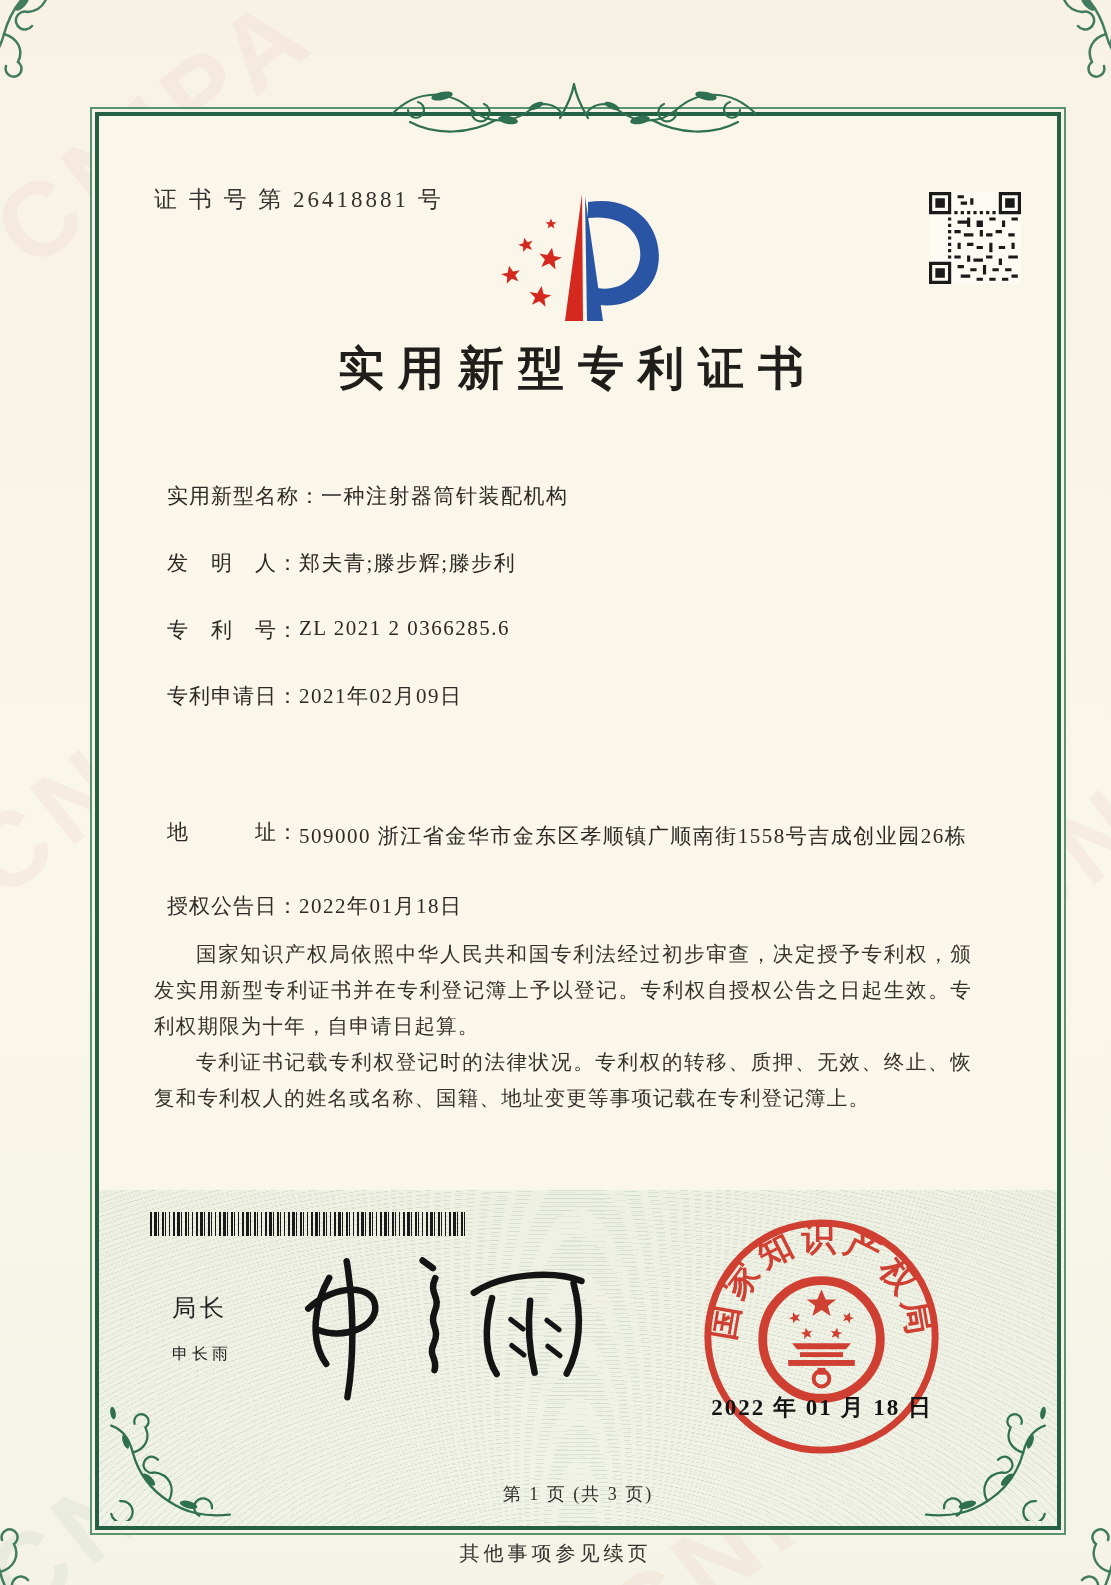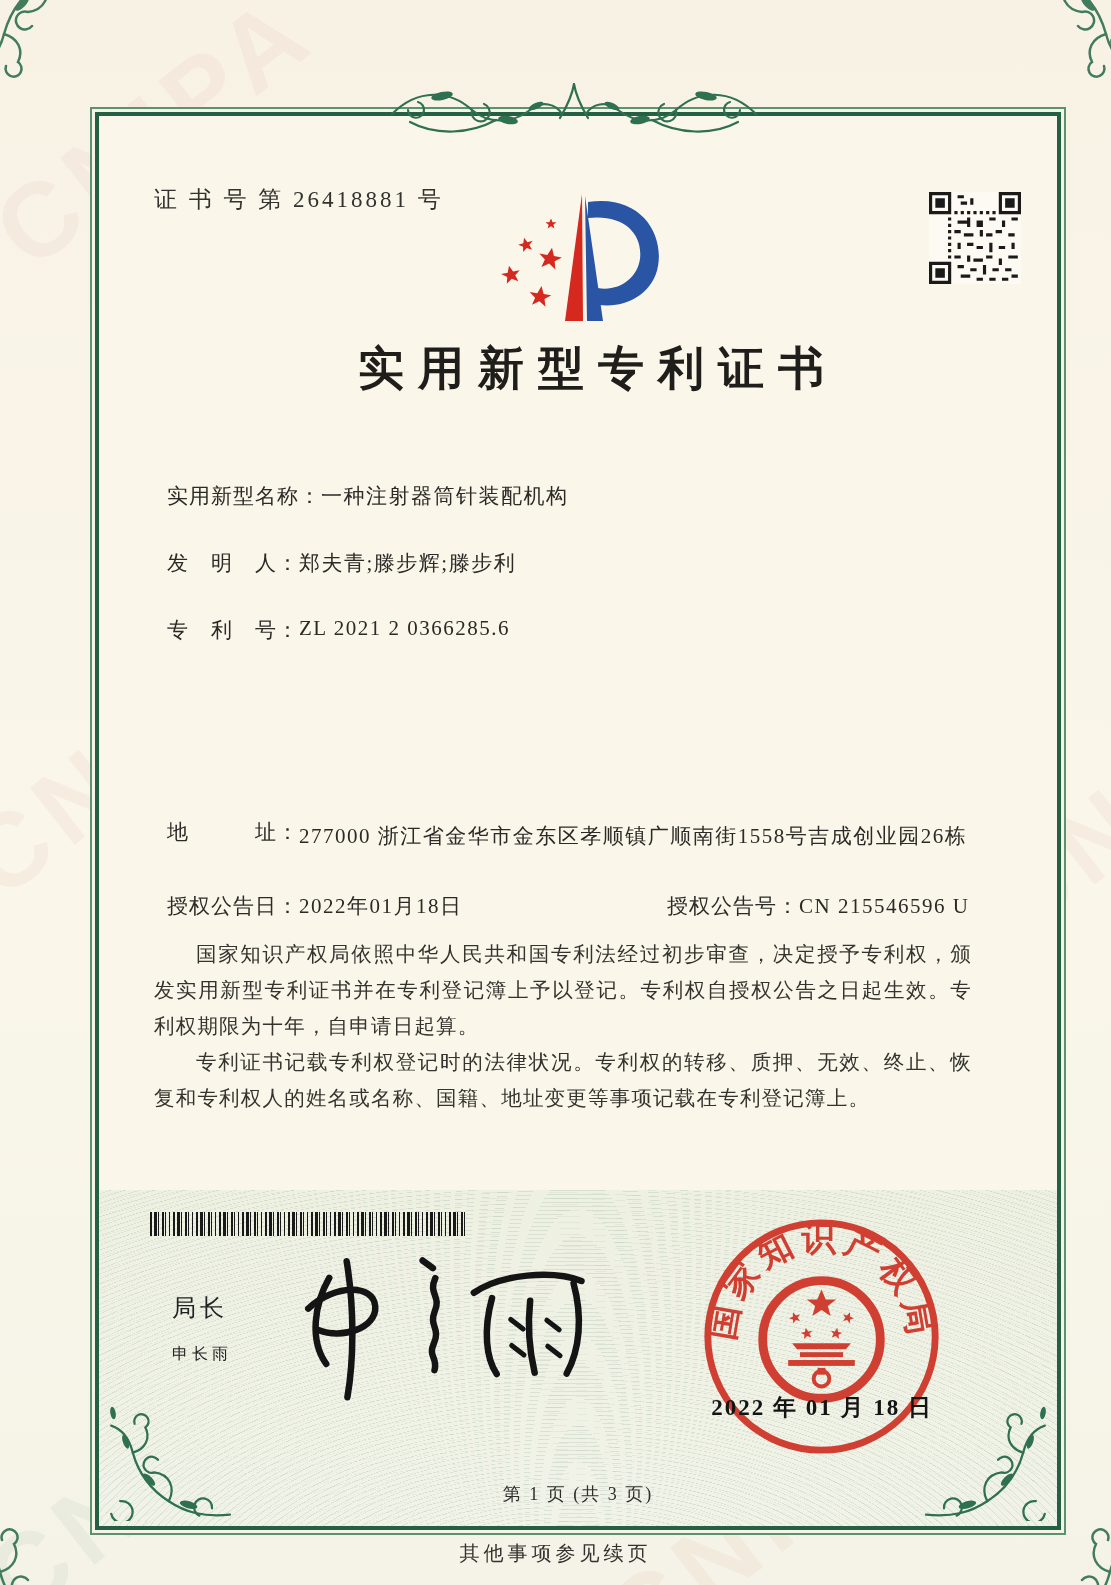--- a/index.html
+++ b/index.html
@@ -16,21 +16,21 @@
   .wm.green{color:rgba(120,170,135,0.10);}
   
   .frame{position:absolute; left:95px; top:112px; width:958px; height:1410px;
     border:4px solid #246044; box-shadow:0 0 0 3px #f8f3e7,0 0 0 5px #5a936f;
     background:#faf6ea; z-index:2;}
   
   .cert-no{position:absolute; left:55px; top:68px; font-size:23px; letter-spacing:3px; color:#33322e;}
   .logo{position:absolute; left:385px; top:66px; width:190px; height:150px;}
   .qr{position:absolute; left:830px; top:76px; width:92px; height:92px;}
   .title{position:absolute; left:0; top:222px; width:100%; text-align:center;
-    font-size:46px; font-weight:bold; letter-spacing:14px; color:#1f1e1a;padding-left:20px;}
+    font-size:46px; font-weight:bold; letter-spacing:14px; color:#1f1e1a;}
   
   .row{position:absolute; left:68px; font-size:21px; letter-spacing:1px; color:#2b2a26; width:830px;}
   .lbl{display:inline-block; min-width:131px; vertical-align:top;}
   .val{letter-spacing:1.5px;}
   .val.wrap{display:inline-block; width:672px; line-height:37px; vertical-align:top;}
   .grant2{position:absolute; left:500px; top:0;}
   
   .body-text{position:absolute; left:55px; top:820px; width:818px;
     font-size:20.5px; line-height:36px; letter-spacing:1.2px; color:#34332e; text-align:justify;}
   .body-text p{margin:0; text-indent:42px;}
@@ -166,29 +166,29 @@
 
     <div class="row" style="top:366px">
       <span class="lbl">实用新型名称：</span><span class="val">一种注射器筒针装配机构</span>
     </div>
     <div class="row" style="top:433px">
       <span class="lbl">发　明　人：</span><span class="val">郑夫青;滕步辉;滕步利</span>
     </div>
     <div class="row" style="top:500px">
       <span class="lbl">专　利　号：</span><span class="val">ZL 2021 2 0366285.6</span>
     </div>
+    <div class="row" style="top:566px">
+      <span class="lbl">专利申请日：</span><span class="val">2021年02月09日</span>
+    </div>
     <div class="row" style="top:702px">
-      <span class="lbl">地　　　址：</span><span class="val wrap">277000 浙江省金华市金东区孝顺镇广顺南街1558号吉成创业园26栋</span>
+      <span class="lbl">地　　　址：</span><span class="val wrap">509000 浙江省金华市金东区孝顺镇广顺南街1558号吉成创业园26栋</span>
     </div>
     <div class="row" style="top:776px">
       <span>
         <span class="lbl">授权公告日：</span><span class="val">2022年01月18日</span>
-      </span>
-      <span class="grant2">
-        <span>授权公告号：</span><span class="val">CN 215546596 U</span>
       </span>
     </div>
 
     <div class="body-text">
       <p>国家知识产权局依照中华人民共和国专利法经过初步审查，决定授予专利权，颁发实用新型专利证书并在专利登记簿上予以登记。专利权自授权公告之日起生效。专利权期限为十年，自申请日起算。</p>
       <p>专利证书记载专利权登记时的法律状况。专利权的转移、质押、无效、终止、恢复和专利权人的姓名或名称、国籍、地址变更等事项记载在专利登记簿上。</p>
     </div>
 
     <div class="barcode"></div>
 

